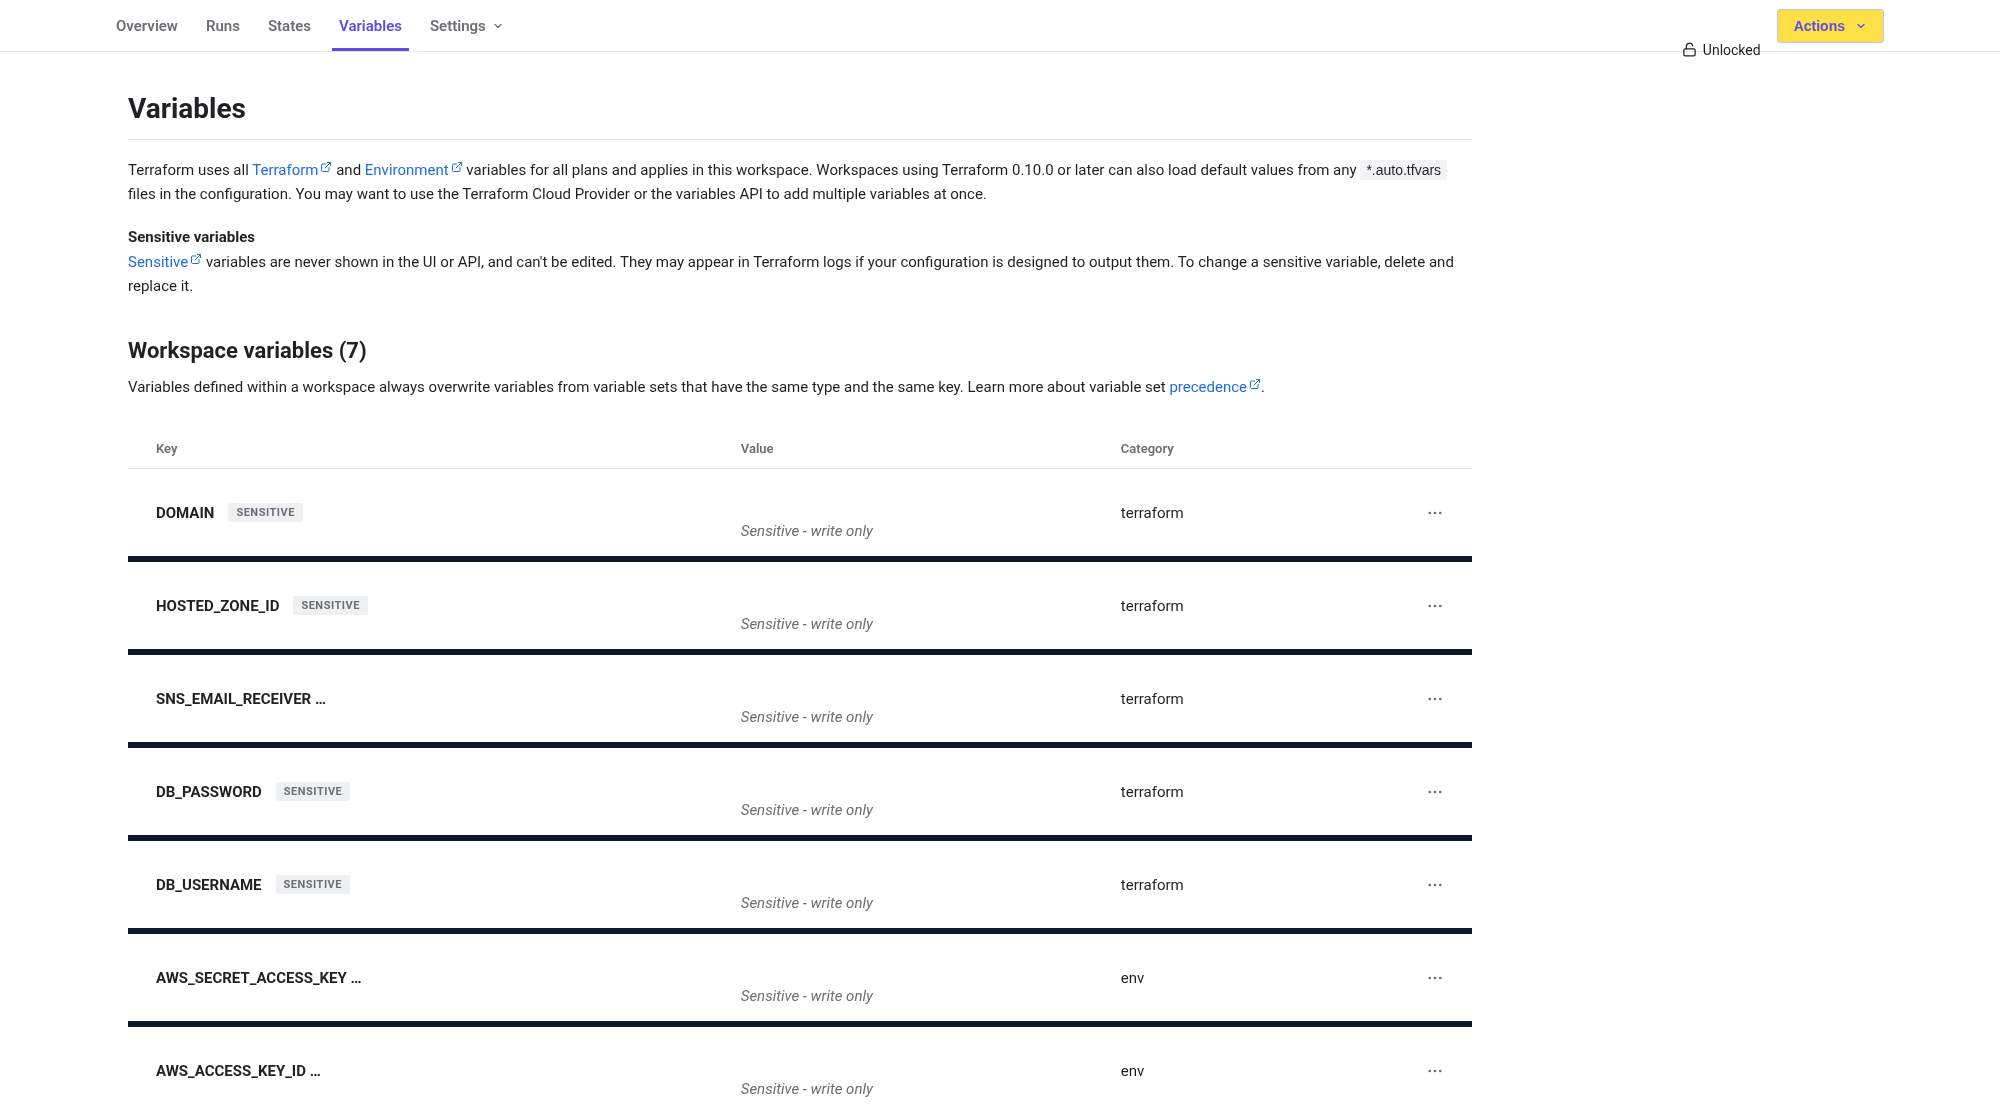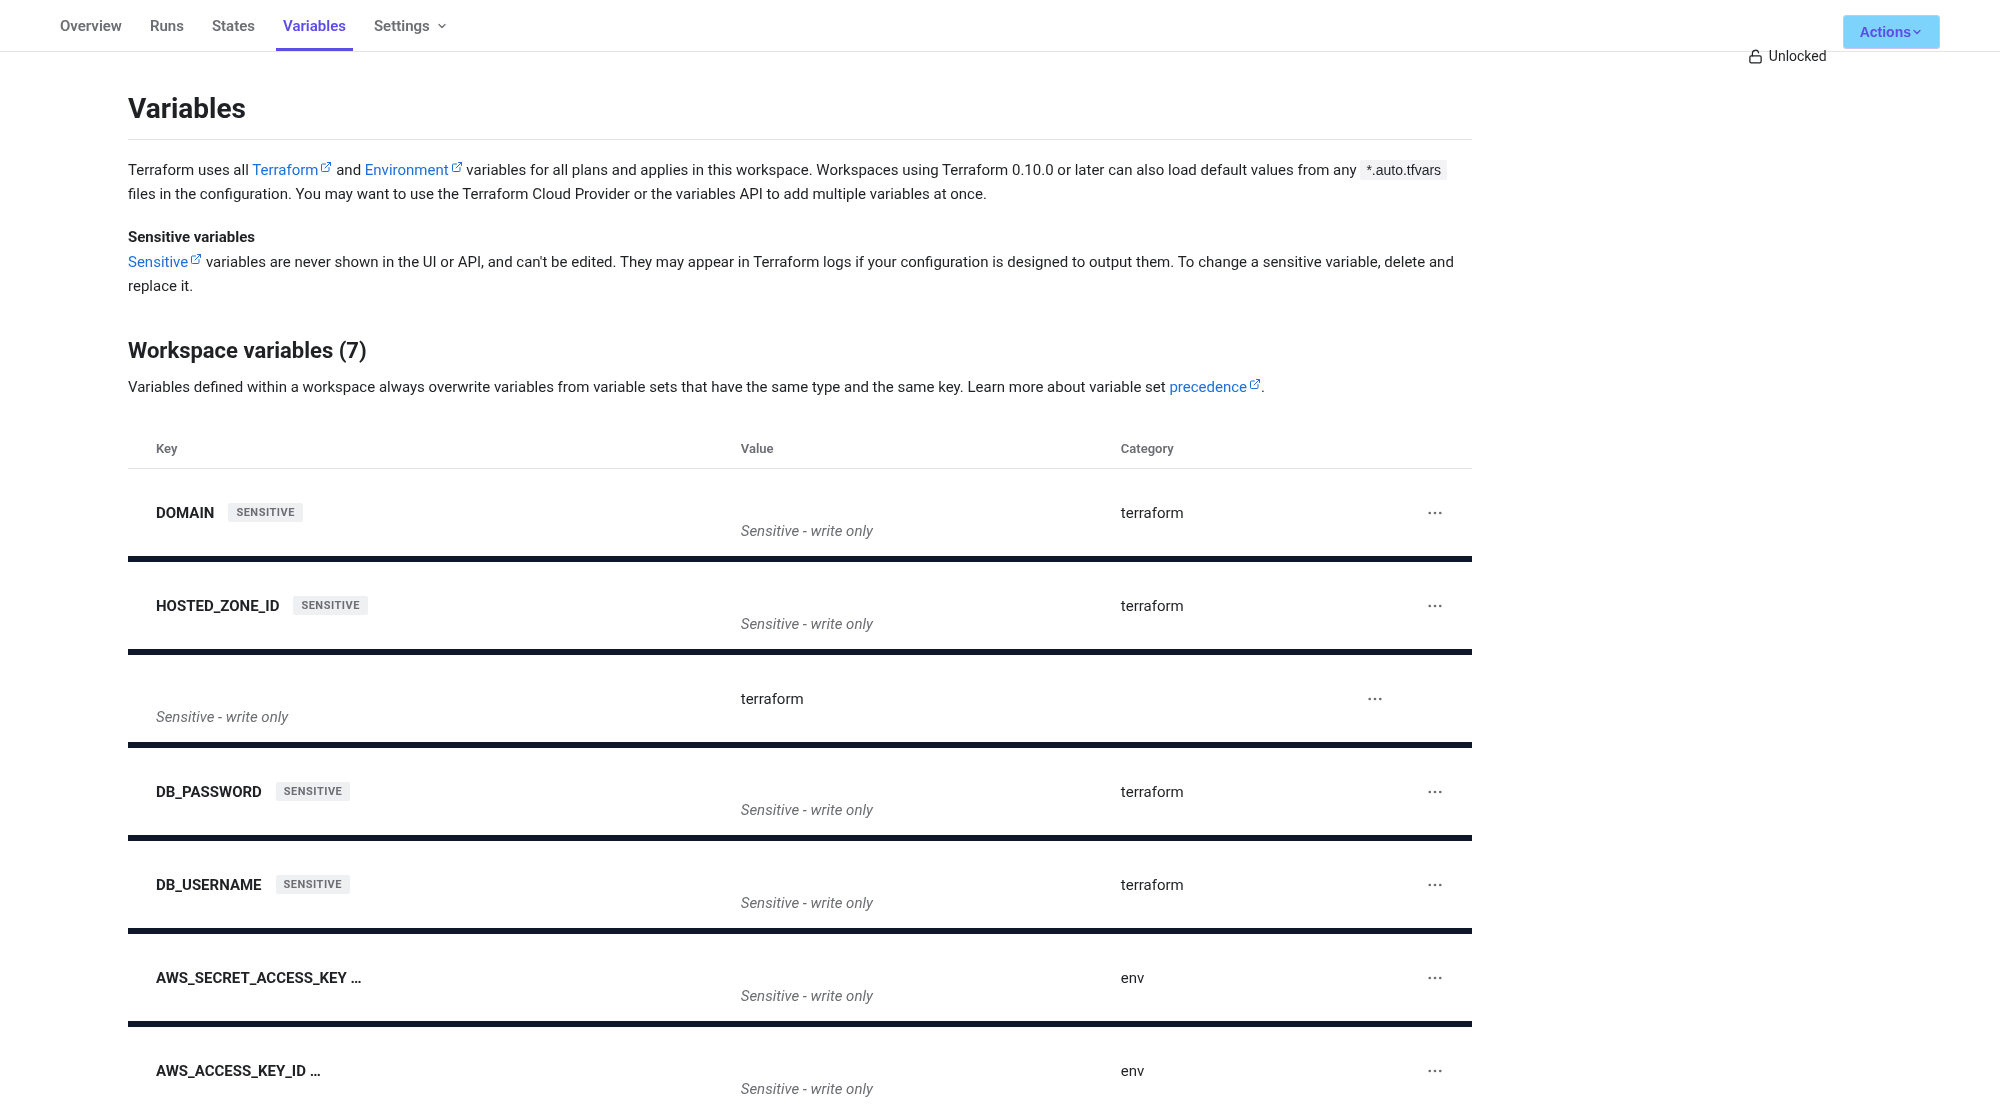--- a/index.html
+++ b/index.html
@@ -8,22 +8,22 @@
       box-sizing: border-box;
     }
     body {
       font-family: -apple-system, BlinkMacSystemFont, "Segoe UI", Roboto, Helvetica, Arial, sans-serif;
       background: #fff;
       color: #1f2124;
     }
     .topbar {
       display: flex;
       justify-content: space-between;
-      align-items: flex-start;
-      padding: 0 60px;
+      align-items: center;
+      padding: 0 116px;
       border-bottom: 1px solid #e4e4e7;
       height: 52px;
     }
     .tabs {
       display: flex;
       gap: 28px;
       height: 100%;
       align-items: center;
     }
     .tab {
@@ -60,29 +60,30 @@
     .unlocked {
       display: flex;
       align-items: center;
       gap: 6px;
       color: #1f2124;
       font-size: 14px;
       margin-top: 48px;
     }
     .actions-btn {
       border: 1px solid #c9c5f0;
-      background: #7dd3fc;
+      background: #fde047;
       color: #5c4ee5;
       font-weight: 600;
       font-size: 14px;
       padding: 8px 16px;
       border-radius: 3px;
       cursor: pointer;
       display: flex;
       align-items: center;
+      gap: 10px;
     }
     .main {
       padding: 40px 128px;
       max-width: 1600px;
     }
     .page-title {
       font-size: 28px;
       font-weight: 700;
       margin-bottom: 18px;
       padding-bottom: 14px;
@@ -295,20 +296,23 @@
             <span>
               <svg width="18" height="18" viewBox="0 0 24 24" fill="currentColor">
                 <circle cx="5" cy="12" r="1.8"></circle>
                 <circle cx="12" cy="12" r="1.8"></circle>
                 <circle cx="19" cy="12" r="1.8"></circle>
               </svg>
             </span>
           </div>
         </div>
         <div class="var-row">
+          <div class="var-key">
+            <span class="var-key-text">SNS_EMAIL_RECEIVER …</span>
+          </div>
           <div class="var-value">Sensitive - write only</div>
           <div class="var-category">terraform</div>
           <div class="var-actions">
             <span>
               <svg width="18" height="18" viewBox="0 0 24 24" fill="currentColor">
                 <circle cx="5" cy="12" r="1.8"></circle>
                 <circle cx="12" cy="12" r="1.8"></circle>
                 <circle cx="19" cy="12" r="1.8"></circle>
               </svg>
             </span>

